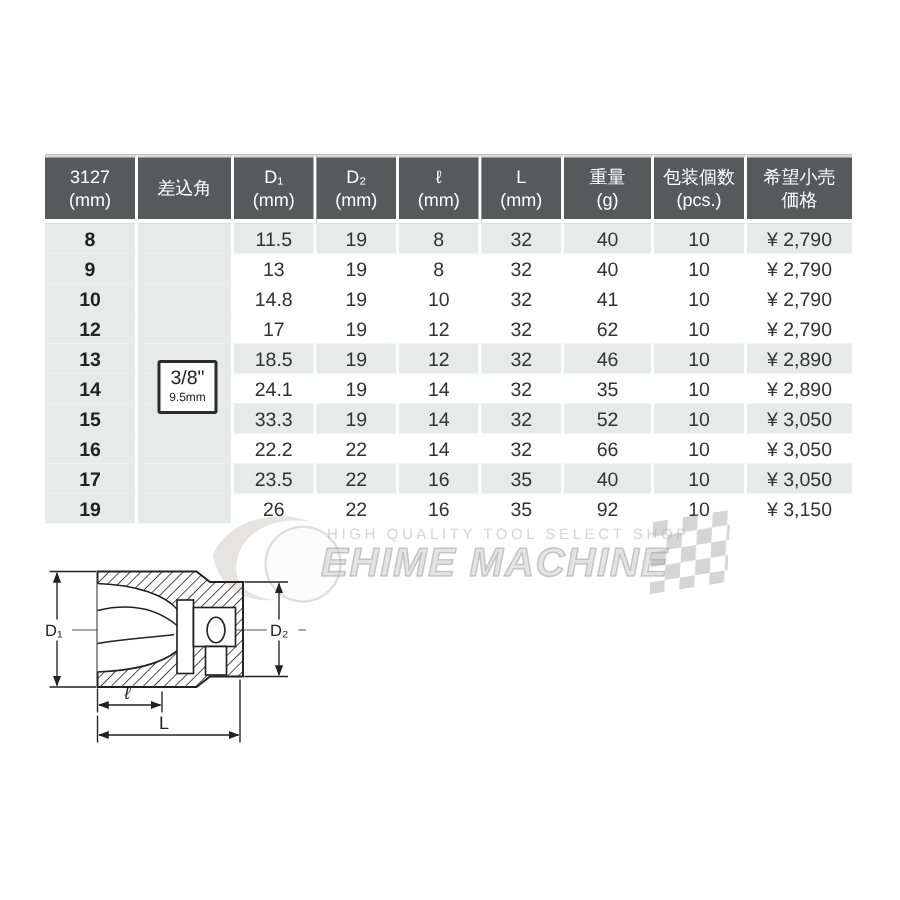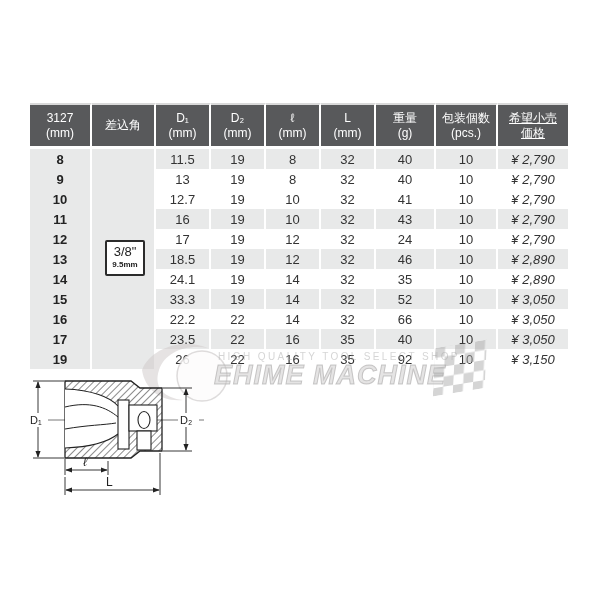--- a/index.html
+++ b/index.html
@@ -20,39 +20,39 @@
     table-layout:fixed; z-index:1;
   }
   table.spec th {
     background:#58595b; color:#fff; font-weight:normal;
     font-size:12px; line-height:1.25; height:46px;
     border-top:2px solid #d9d9d9;
     border-bottom:3px solid #fff;
     border-right:2px solid #fff;
     text-align:center; vertical-align:middle; padding:0;
   }
-  table.spec th:last-child { border-right:none;text-decoration:underline; }
+  table.spec th:last-child { border-right:none; }
   table.spec td {
     height:20px; font-size:13px; text-align:center; vertical-align:middle;
     color:#333; padding:0; border-right:2px solid #fff;
   }
-  table.spec td:last-child { border-right:none;font-style:italic; }
+  table.spec td:last-child { border-right:none; }
   table.spec td.c0 { background:#e8e9e9; font-weight:bold; color:#232323; }
   table.spec td.c1 { background:#e8e9e9; }
   table.spec tr.stripe td { background:#e8e9e9; }
   table.spec tr.plain td.c0, table.spec tr.plain td.c1 { background:#e8e9e9; }
 
   
   .drive-badge {
     position:absolute; left:105px; top:240px; width:40px; height:36px;
     background:#fff; border:2px solid #2b2b2b; border-radius:2px;
     text-align:center; z-index:4;
   }
   .drive-badge .sz { font-size:13px; line-height:17px; padding-top:1px; color:#222; }
-  .drive-badge .mm { font-size:8px; line-height:9px; color:#222;font-weight:bold; }
+  .drive-badge .mm { font-size:8px; line-height:9px; color:#222; }
 
   
   .watermark { position:absolute; left:138px; top:334px; width:370px; height:72px; z-index:2; pointer-events:none; }
   .wm-logo { position:absolute; left:0; top:2px; }
   .wm-tagline {
     position:absolute; left:80px; top:17px;
     font-size:10px; letter-spacing:2.4px; white-space:nowrap;
     color:rgba(178,178,178,0.55);
   }
   .wm-brand {
@@ -143,47 +143,36 @@
           <td class="c3">19</td>
           <td class="c4">8</td>
           <td class="c5">32</td>
           <td class="c6">40</td>
           <td class="c7">10</td>
           <td class="c8">¥ 2,790</td>
         </tr>
         <tr class="plain">
           <td class="c0">10</td>
           <td class="c1"></td>
-          <td class="c2">12.7</td>
+          <td class="c2">14.8</td>
           <td class="c3">19</td>
           <td class="c4">10</td>
           <td class="c5">32</td>
           <td class="c6">41</td>
           <td class="c7">10</td>
           <td class="c8">¥ 2,790</td>
         </tr>
-        <tr class="stripe">
-          <td class="c0">11</td>
-          <td class="c1"></td>
-          <td class="c2">16</td>
-          <td class="c3">19</td>
-          <td class="c4">10</td>
-          <td class="c5">32</td>
-          <td class="c6">43</td>
-          <td class="c7">10</td>
-          <td class="c8">¥ 2,790</td>
-        </tr>
         <tr class="plain">
           <td class="c0">12</td>
           <td class="c1"></td>
           <td class="c2">17</td>
           <td class="c3">19</td>
           <td class="c4">12</td>
           <td class="c5">32</td>
-          <td class="c6">24</td>
+          <td class="c6">62</td>
           <td class="c7">10</td>
           <td class="c8">¥ 2,790</td>
         </tr>
         <tr class="stripe">
           <td class="c0">13</td>
           <td class="c1"></td>
           <td class="c2">18.5</td>
           <td class="c3">19</td>
           <td class="c4">12</td>
           <td class="c5">32</td>

